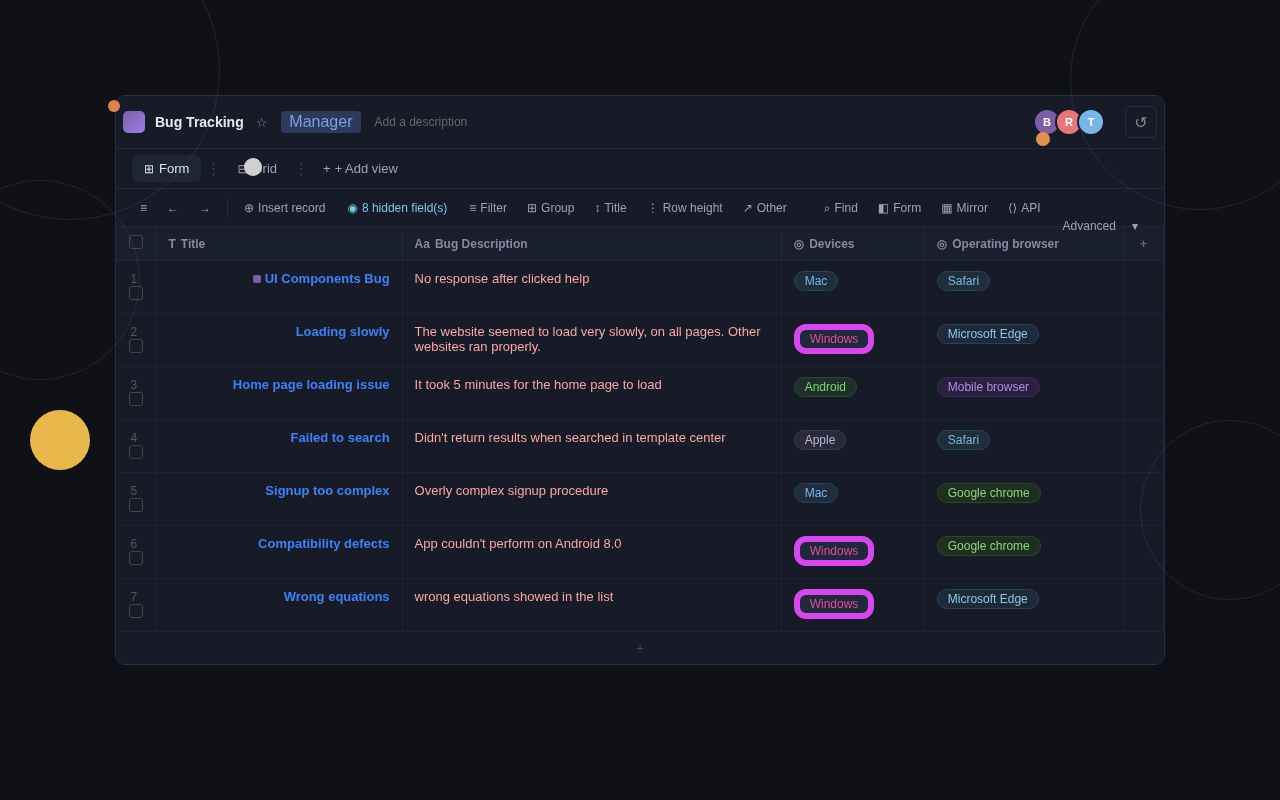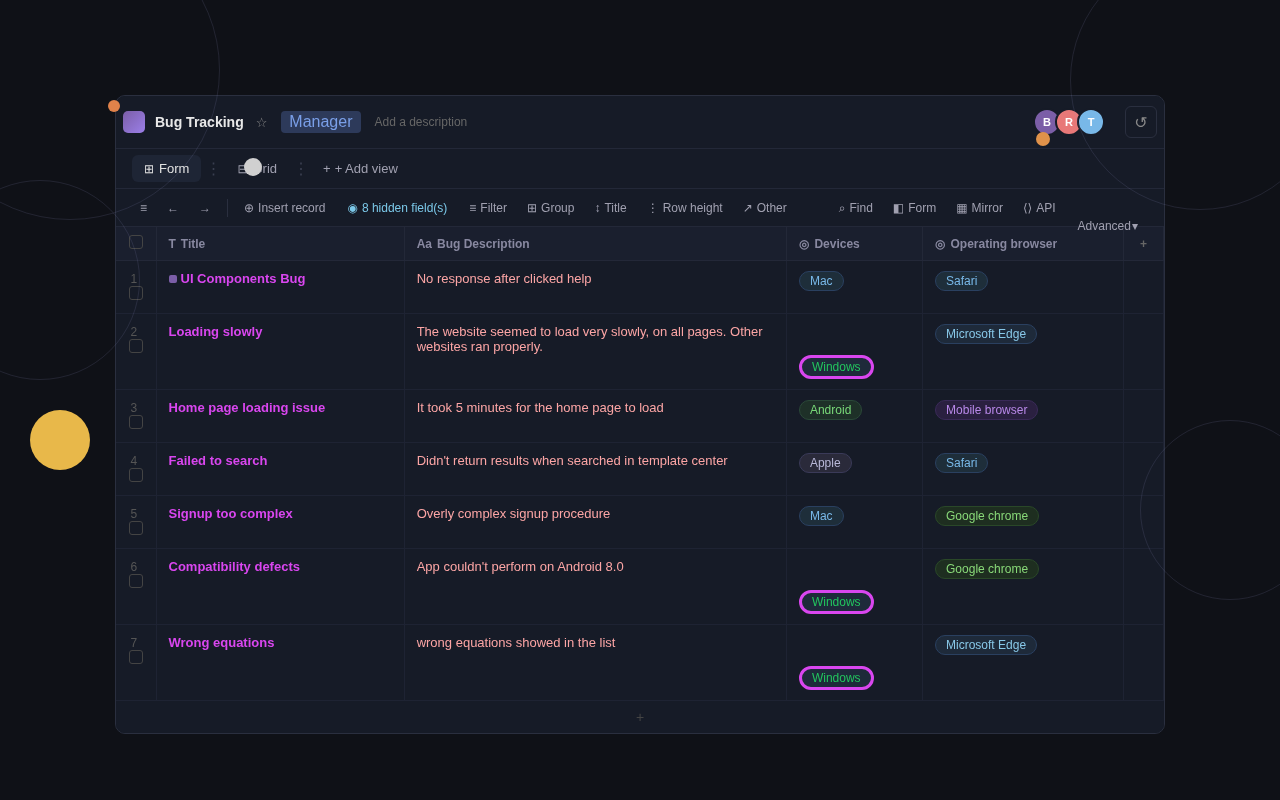--- a/index.html
+++ b/index.html
@@ -190,21 +190,21 @@
       padding: 4px 10px;
       border-radius: 5px;
       font-size: 12px;
       color: #7bc8e8;
       cursor: pointer;
       background: transparent;
       border: none;
     }
     .toolbar-spacer { flex: 1; }
     .advanced-btn {
-      display: flex; align-items: center; gap: 1px;
+      display: flex; align-items: center; gap: 16px;
       padding: 4px 10px;
       border-radius: 5px;
       font-size: 12px;
       color: #a0a0b0;
       cursor: pointer;
       background: transparent;
       border: none;
       margin-top: 36px;
     }
 
@@ -240,32 +240,32 @@
     tbody tr {
       border-bottom: 1px solid #1e2333;
     }
     tbody td {
       padding: 10px 12px;
       font-size: 13px;
       color: #c8c8d8;
       border-right: 1px solid #1e2333;
       vertical-align: top;
     }
-    .title-cell { font-weight: 600; color: #d946ef; white-space: nowrap; }
+    .title-cell { font-weight: 600; color: #3b82f6; white-space: nowrap; text-align: right; }
     .desc-cell { color: #fca5a5; max-width: 280px; }
     .tag {
       display: inline-block;
       padding: 2px 10px;
       border-radius: 12px;
       font-size: 12px;
       font-weight: 500;
       white-space: nowrap;
     }
     .tag-mac { background: #1e2e3a; color: #78b8e8; border: 1px solid #2a4060; }
-    .tag-windows { background: #1e2a3a; color: #22c55e; border: 3px solid #d946ef; margin-top: 31px; }
+    .tag-windows { background: #1e2a3a; color: #ec4899; border: 6px solid #d946ef; }
     .tag-android { background: #1e3028; color: #78d878; border: 1px solid #2a4838; }
     .tag-apple { background: #2a2a3a; color: #b8b8d8; border: 1px solid #3a3a58; }
     .tag-safari { background: #1e2e3a; color: #78b8e8; border: 1px solid #2a4060; }
     .tag-msedge { background: #1e2a3a; color: #88c8e8; border: 1px solid #2a4060; }
     .tag-mobile { background: #2a2040; color: #b888e8; border: 1px solid #3a2a58; }
     .tag-chrome { background: #1e2e20; color: #88d878; border: 1px solid #2a4828; }
     .add-row-cell { text-align: center; color: #444; font-size: 14px; cursor: pointer; padding: 8px; }
 
     
     .custom-checkbox {

